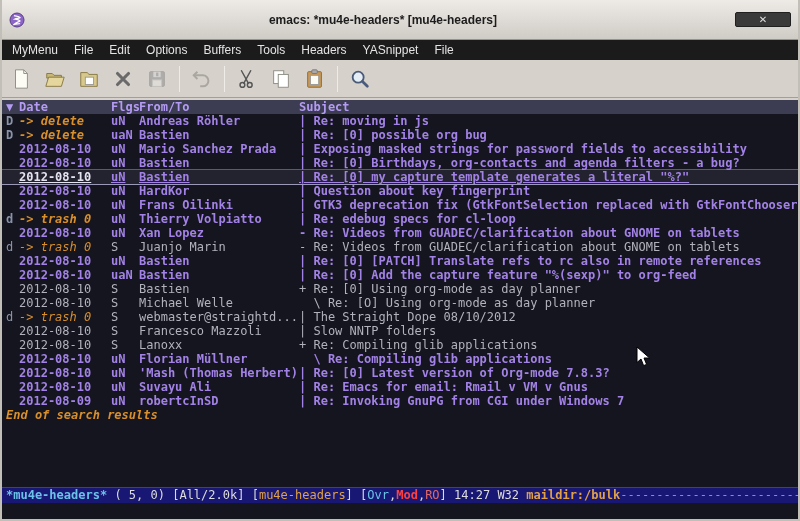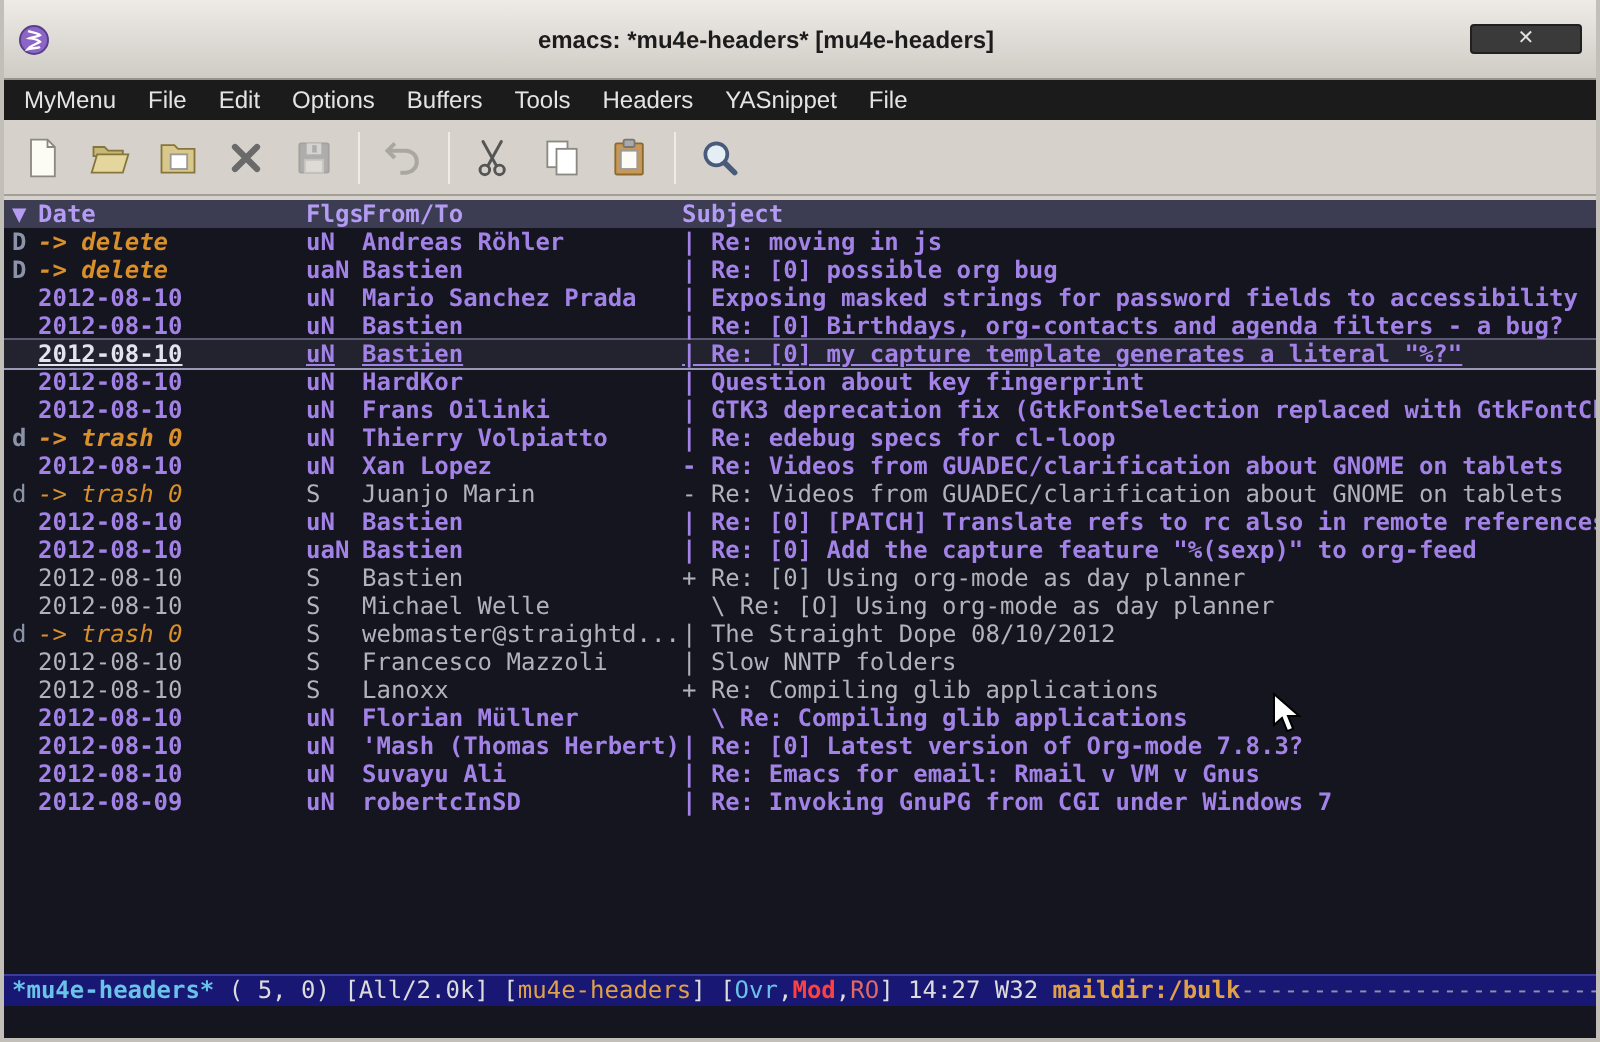--- a/index.html
+++ b/index.html
@@ -31,21 +31,21 @@
 
   
   .content { flex:1 1 auto; border-top:2px solid #d6d2cb; overflow:hidden;
              font-family:"DejaVu Sans Mono", monospace; font-size:12px; }
   .header-line { display:flex; height:14px; line-height:14px; padding-left:4px; white-space:pre;
                  background:var(--c-header-bg,#3c3c52); color:var(--c-header-fg,#b49cf4); font-weight:bold; }
   .header-line .c-mark { color:var(--c-header-fg,#b49cf4); }
   .row { display:flex; height:14px; line-height:14px; padding-left:4px; white-space:pre; }
   .c-mark    { width:13px;  flex:0 0 auto; color:var(--c-mark-char,#8a93a8); }
   .c-date    { width:92px;  flex:0 0 auto; }
-  .c-flags   { width:28px;  flex:0 0 auto;margin-left:42px; }
+  .c-flags   { width:28px;  flex:0 0 auto; }
   .c-from    { width:160px; flex:0 0 auto; overflow:hidden; }
   .c-subject { flex:1 1 auto; overflow:hidden; }
   .row.unread { color:var(--c-unread,#a282e6); font-weight:bold; }
   .row.read   { color:var(--c-read,#b2b2bc); }
   .row.marked .c-date { color:var(--c-marked,#d98f2a); font-style:italic; }
   .row.current { background:var(--c-current-bg,#232330); box-shadow:0 1px 0 #9a9ab8, 0 -1px 0 #5a5a74; }
   .row.current span { text-decoration:underline; }
   .row.current .c-date { color:var(--c-current-date,#e4e4f0); font-style:normal; }
   .footer { padding-left:4px; height:14px; line-height:14px; color:var(--c-marked,#d98f2a);
             font-style:italic; font-weight:bold; }
@@ -179,20 +179,21 @@
         <div class="row read"><span class="c-mark"></span><span class="c-date">2012-08-10</span><span class="c-flags">S</span><span class="c-from">Bastien</span><span class="c-subject">+ Re: [0] Using org-mode as day planner</span></div>
         <div class="row read"><span class="c-mark"></span><span class="c-date">2012-08-10</span><span class="c-flags">S</span><span class="c-from">Michael Welle</span><span class="c-subject">  \ Re: [O] Using org-mode as day planner</span></div>
         <div class="row read marked"><span class="c-mark">d</span><span class="c-date">-&gt; trash 0</span><span class="c-flags">S</span><span class="c-from">webmaster@straightd...</span><span class="c-subject">| The Straight Dope 08/10/2012</span></div>
         <div class="row read"><span class="c-mark"></span><span class="c-date">2012-08-10</span><span class="c-flags">S</span><span class="c-from">Francesco Mazzoli</span><span class="c-subject">| Slow NNTP folders</span></div>
         <div class="row read"><span class="c-mark"></span><span class="c-date">2012-08-10</span><span class="c-flags">S</span><span class="c-from">Lanoxx</span><span class="c-subject">+ Re: Compiling glib applications</span></div>
         <div class="row unread"><span class="c-mark"></span><span class="c-date">2012-08-10</span><span class="c-flags">uN</span><span class="c-from">Florian Müllner</span><span class="c-subject">  \ Re: Compiling glib applications</span></div>
         <div class="row unread"><span class="c-mark"></span><span class="c-date">2012-08-10</span><span class="c-flags">uN</span><span class="c-from">'Mash (Thomas Herbert)</span><span class="c-subject">| Re: [0] Latest version of Org-mode 7.8.3?</span></div>
         <div class="row unread"><span class="c-mark"></span><span class="c-date">2012-08-10</span><span class="c-flags">uN</span><span class="c-from">Suvayu Ali</span><span class="c-subject">| Re: Emacs for email: Rmail v VM v Gnus</span></div>
         <div class="row unread"><span class="c-mark"></span><span class="c-date">2012-08-09</span><span class="c-flags">uN</span><span class="c-from">robertcInSD</span><span class="c-subject">| Re: Invoking GnuPG from CGI under Windows 7</span></div>
       </div>
+    <div class="footer">End of search results</div>
   </div>
 
   <div class="modeline" id="modeline"><span style="color: rgb(106, 194, 232); font-weight: bold;">*mu4e-headers*</span><span style="color: rgb(220, 220, 220);"> ( 5, 0) </span><span style="color: rgb(220, 220, 220);">[All/2.0k] </span><span style="color: rgb(220, 220, 220);">[</span><span style="color: rgb(224, 160, 72);">mu4e-headers</span><span style="color: rgb(220, 220, 220);">] </span><span style="color: rgb(220, 220, 220);">[</span><span style="color: rgb(106, 194, 232);">Ovr</span><span style="color: rgb(220, 220, 220);">,</span><span style="color: rgb(255, 64, 64); font-weight: bold;">Mod</span><span style="color: rgb(220, 220, 220);">,</span><span style="color: rgb(224, 104, 104);">RO</span><span style="color: rgb(220, 220, 220);">] </span><span style="color: rgb(220, 220, 220);">14:27 W32 </span><span style="color: rgb(224, 160, 72); font-weight: bold;">maildir:/bulk</span><span style="color: rgb(144, 144, 168);">--------------------------------------------</span></div>
   <div class="echo"></div>
 
   <svg class="mouse-cursor" width="16" height="22" viewBox="0 0 16 22">
     <path d="M1 1 L1 16.5 L5 13 L7.6 19.6 L10.6 18.4 L8 12 L13.6 12 Z" fill="#ffffff" stroke="#000000" stroke-width="1"></path>
   </svg>
 
 </div>

